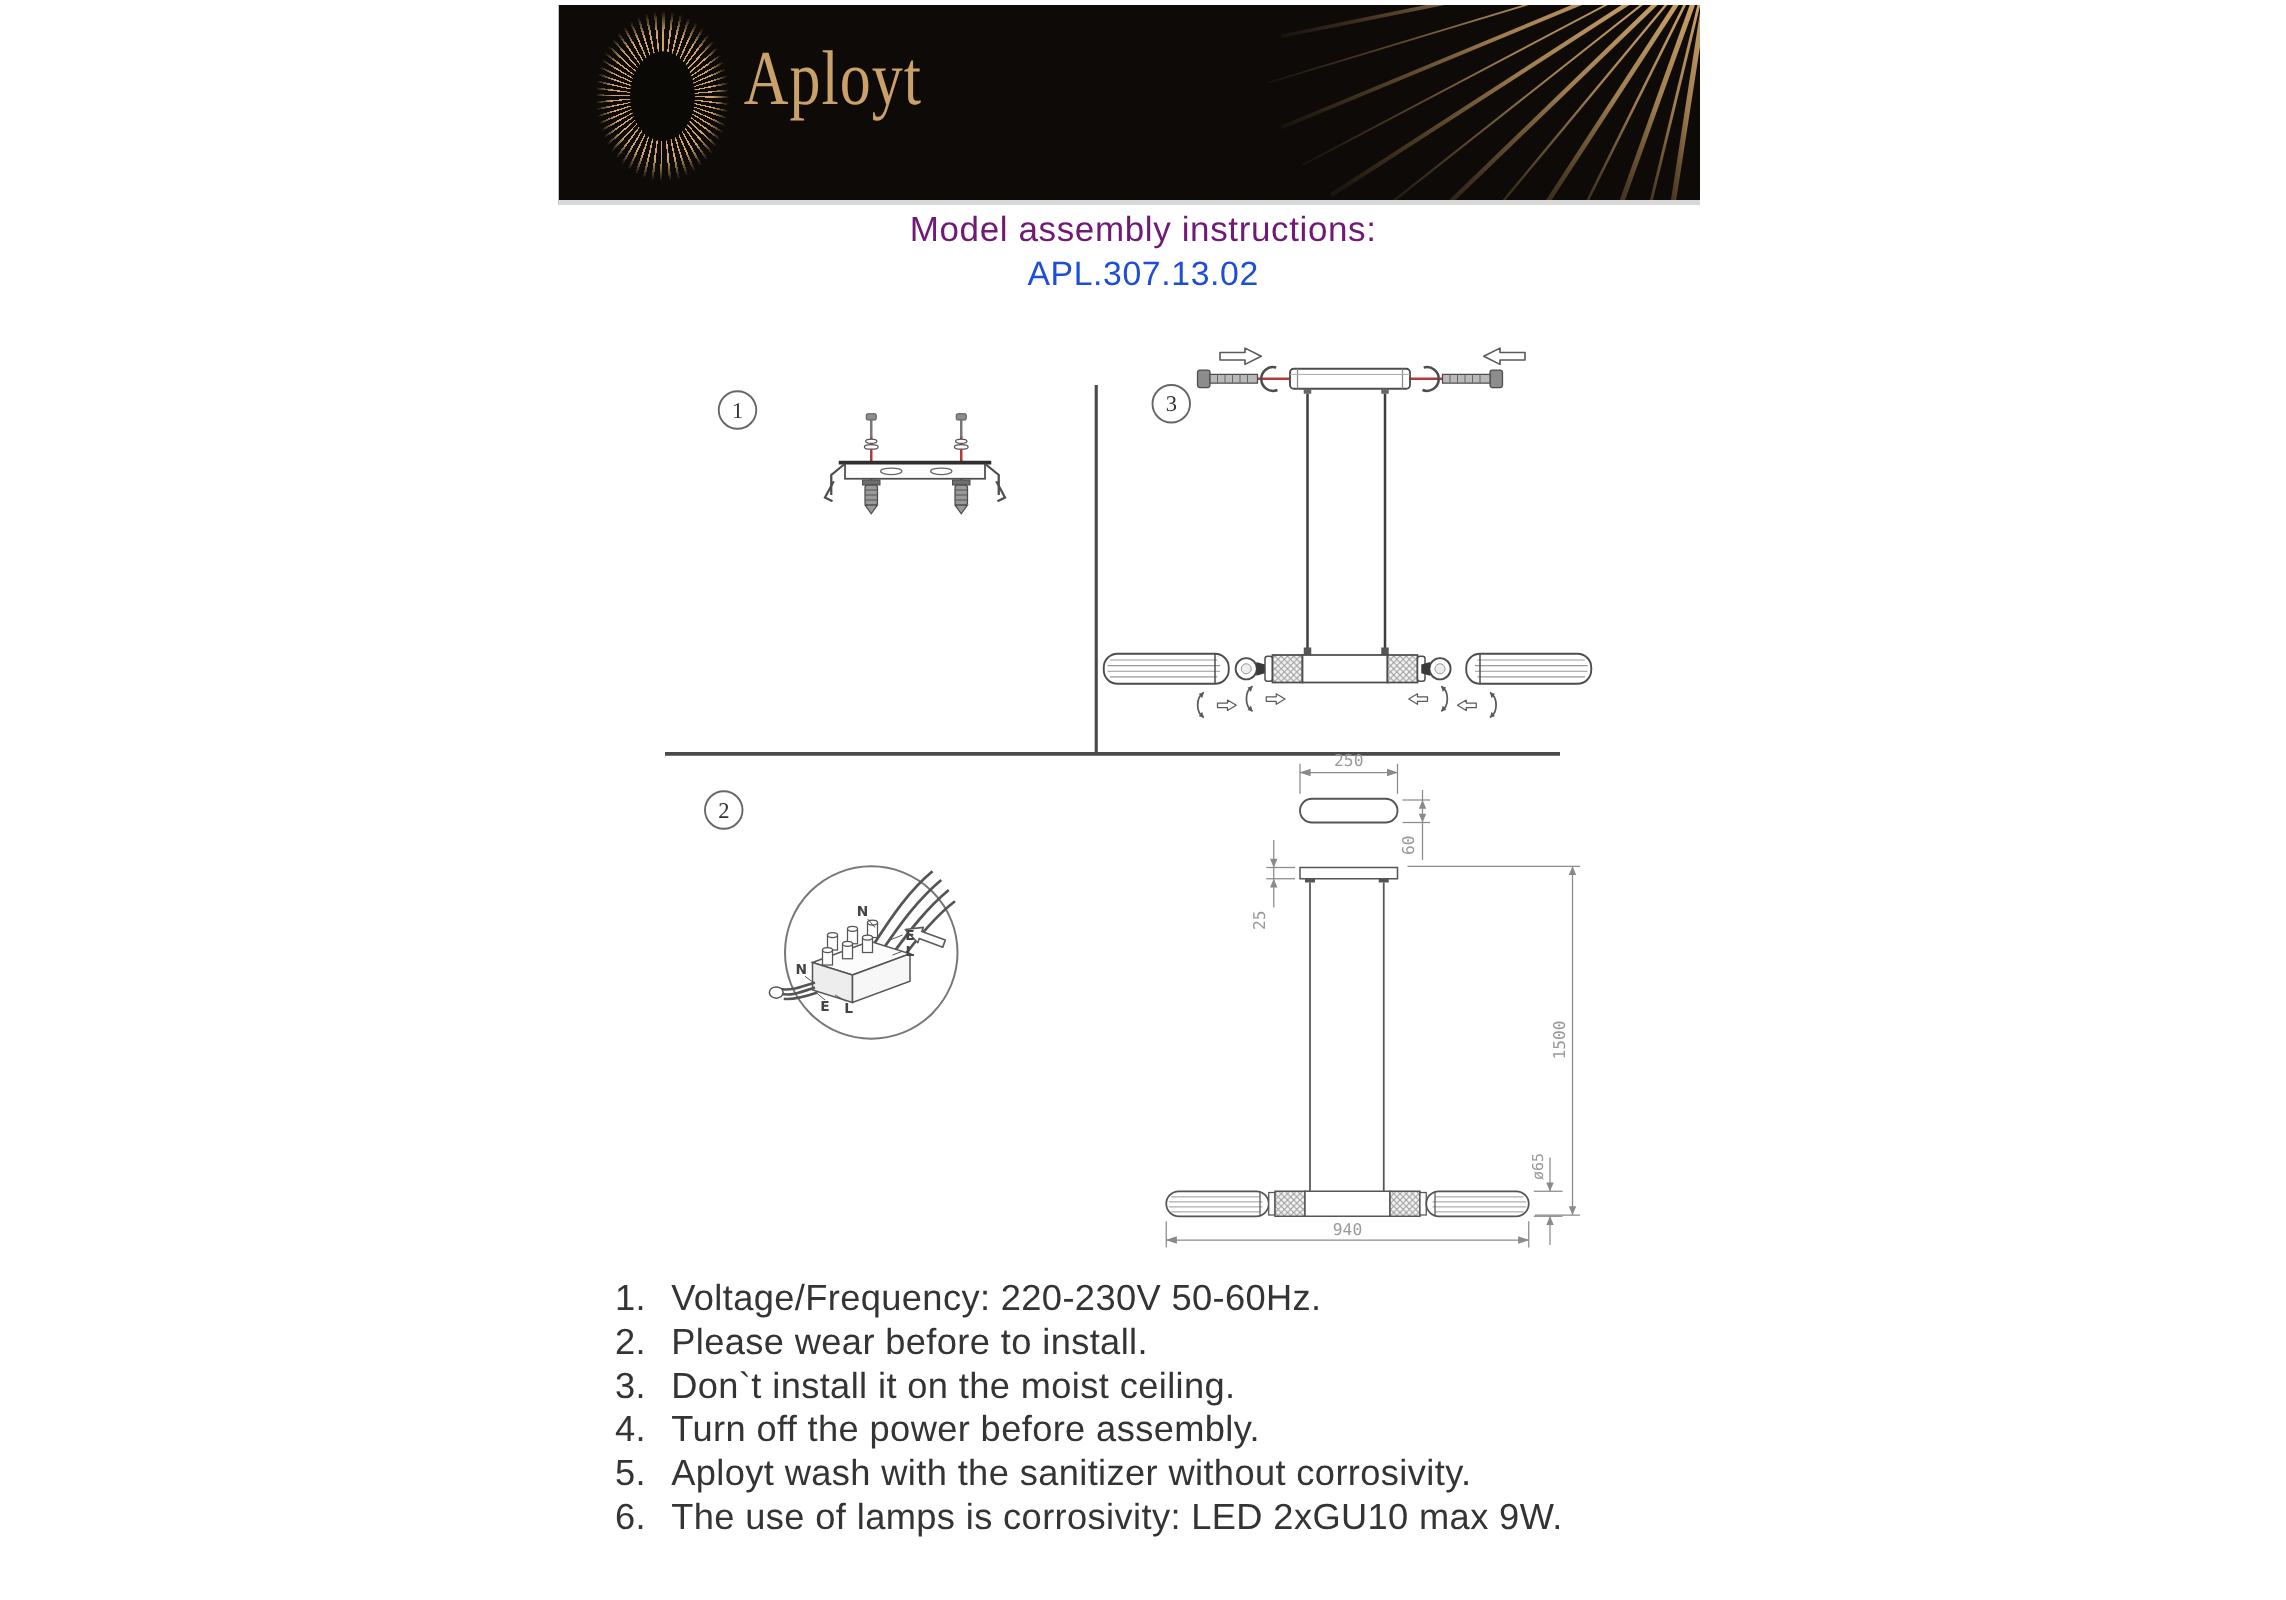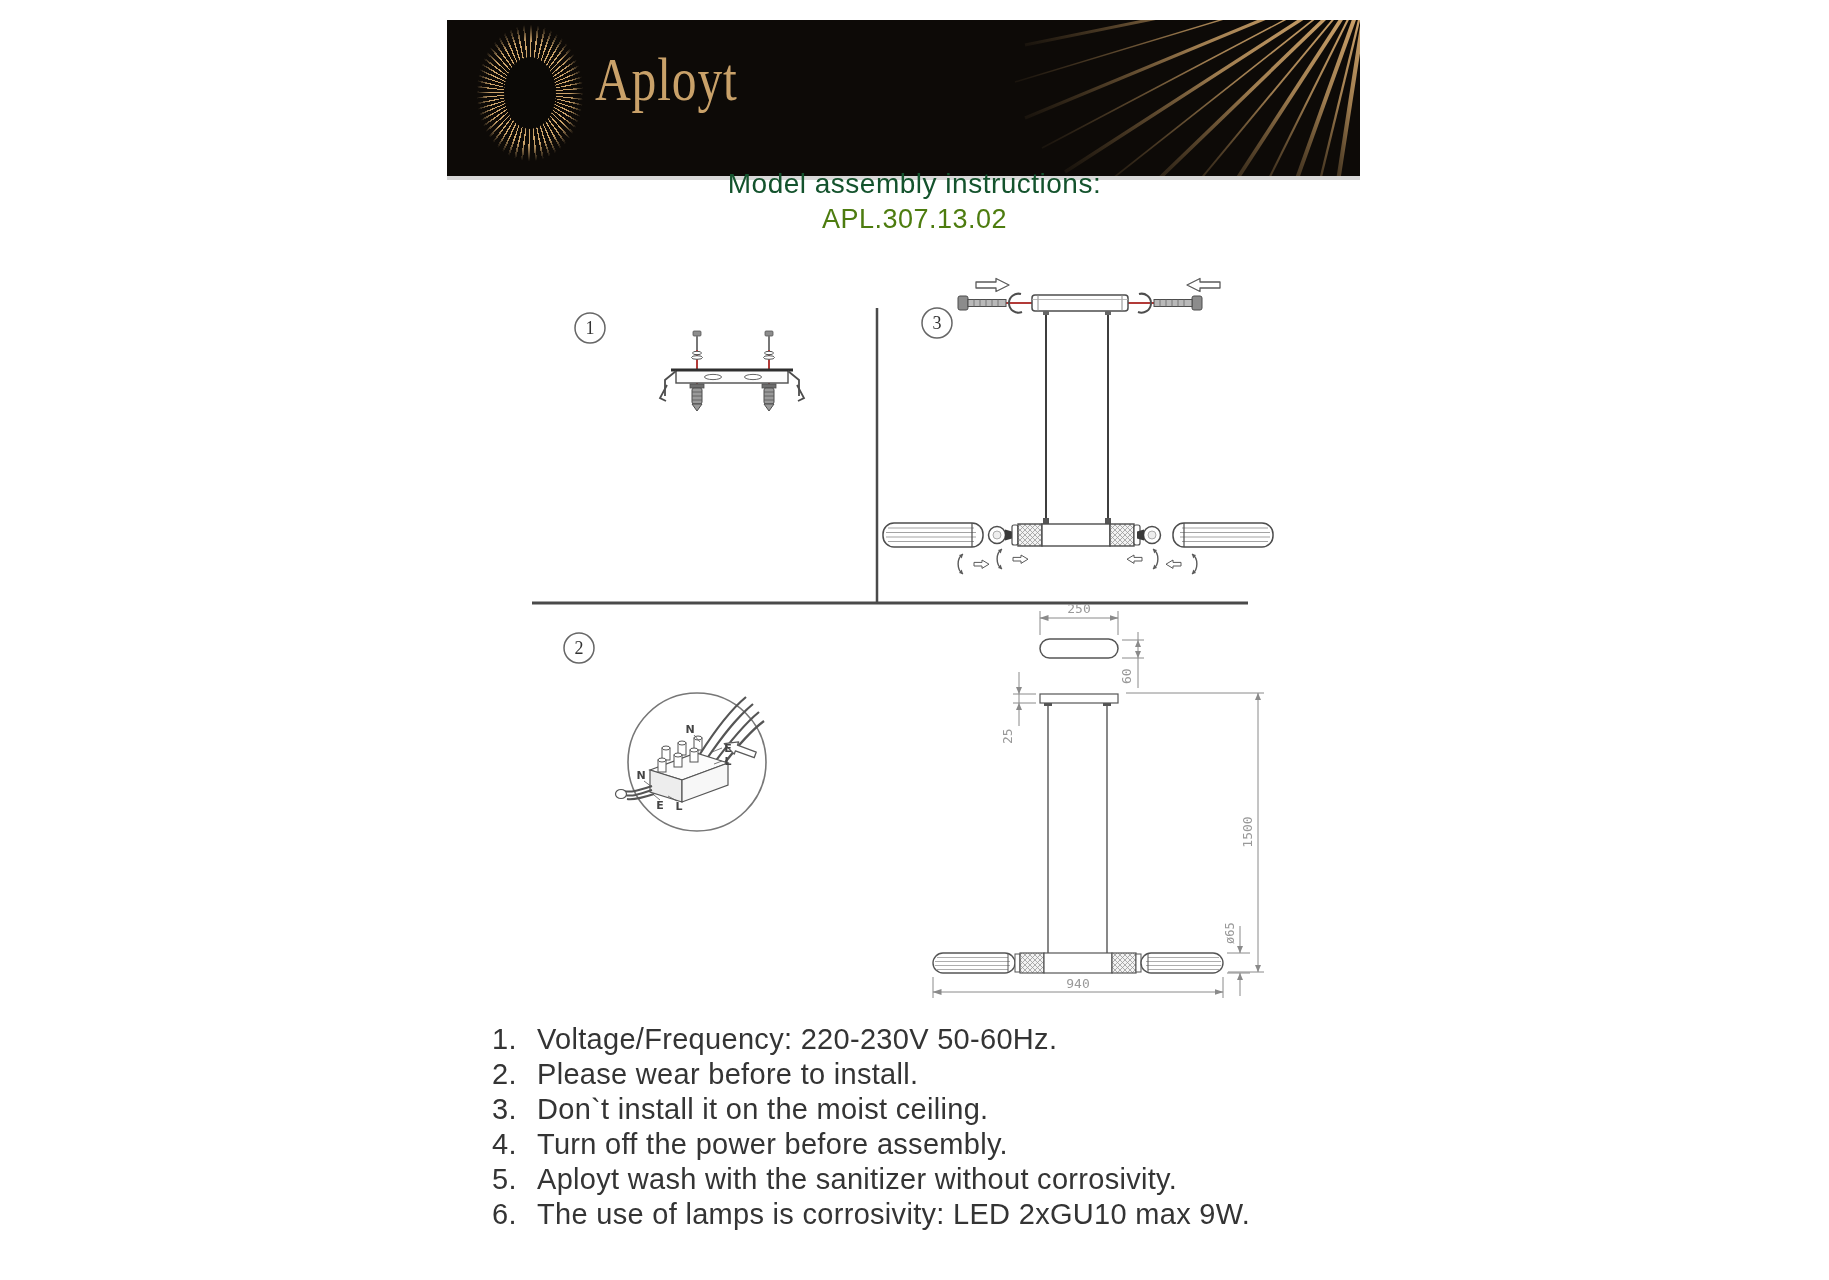--- a/index.html
+++ b/index.html
@@ -1,33 +1,33 @@
 <!DOCTYPE html>
 <html><head>
 <meta charset="utf-8">
 <style>
   html,body{margin:0;padding:0;background:#fff;}
   .page{position:relative;width:1829px;height:1280px;background:#ffffff;overflow:hidden;
         font-family:"Liberation Sans", sans-serif;}
   
-  .banner{position:absolute;left:447px;top:20px;width:913px;height:156px;background:#0d0a07;
+  .banner{position:absolute;left:447px;top:4px;width:913px;height:156px;background:#0d0a07;
           overflow:hidden;border-bottom:4px solid #d8d8d8;}
   .burst{position:absolute;left:29px;top:4px;width:108px;height:138px;border-radius:50%;
          background:repeating-conic-gradient(from 0deg,rgba(216,173,113,.95) 0deg 1.7deg,rgba(18,13,7,0) 1.7deg 6deg);
          -webkit-mask-image:radial-gradient(closest-side,transparent 33%,#000 40%,#000 74%,transparent 99%);
          mask-image:radial-gradient(closest-side,transparent 33%,#000 40%,#000 74%,transparent 99%);}
   .hole{position:absolute;left:57px;top:37px;width:52px;height:72px;border-radius:50%;background:#0b0906;}
   .brand{position:absolute;left:148px;top:24px;font-family:"Liberation Serif", serif;
          font-size:62px;color:#c9a169;letter-spacing:1px;transform:scaleX(.8);transform-origin:left top;}
   .rays{position:absolute;right:0;top:0;}
   
   .title1{position:absolute;left:0;top:168px;width:1829px;text-align:center;font-size:28px;
-          color:#14532d;letter-spacing:.5px;}
+          color:#701a75;letter-spacing:.5px;}
   .title2{position:absolute;left:0;top:204px;width:1829px;text-align:center;font-size:27px;
-          color:#4d7c0f;letter-spacing:.5px;}
+          color:#1d4ed8;letter-spacing:.5px;}
   
   .draw{position:absolute;left:0;top:0;}
   
   .inst{position:absolute;left:492px;top:1022px;font-size:29px;color:#343434;letter-spacing:.3px;}
   .inst-row{display:flex;line-height:35px;}
   .inst-row .num{width:45px;flex:0 0 45px;}
 </style>
 </head>
 <body>
 

